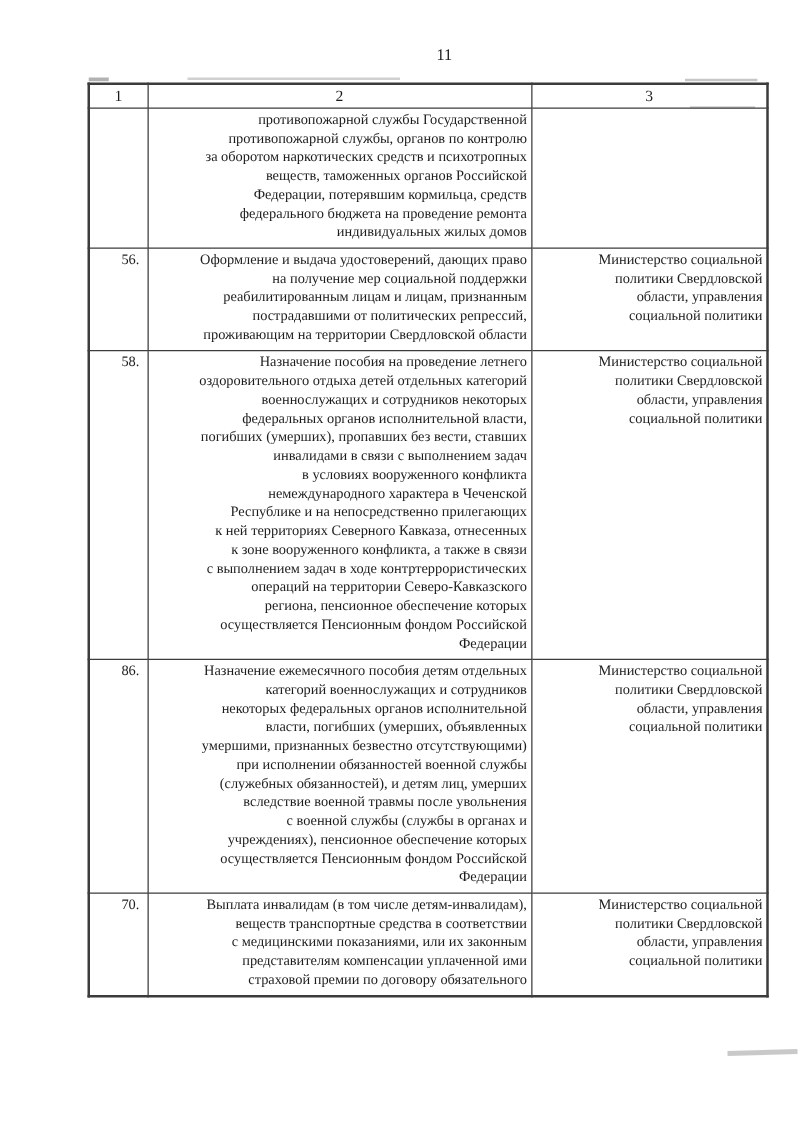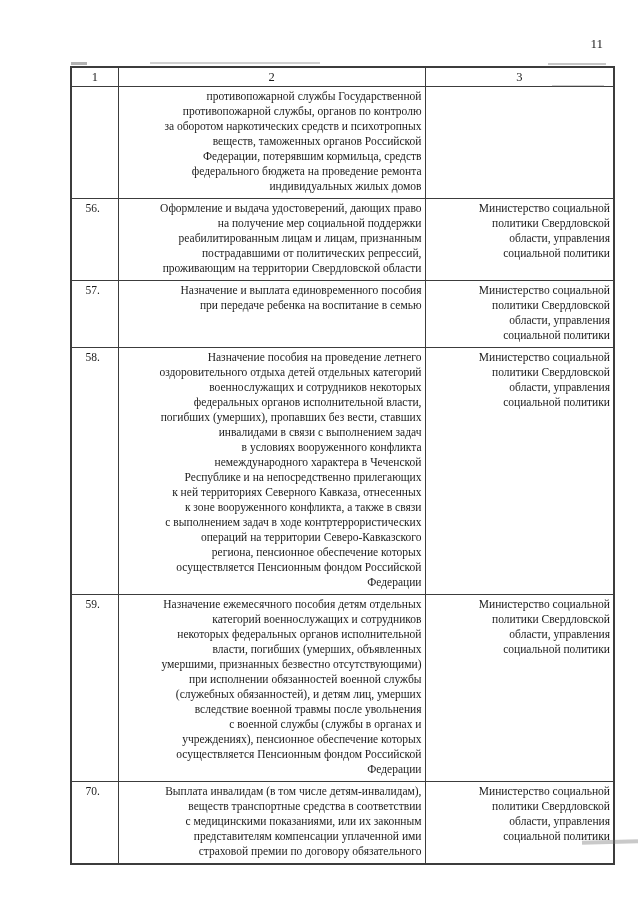--- a/index.html
+++ b/index.html
@@ -10,22 +10,22 @@
   html,body{margin:0;padding:0;}
   body{
     width:640px;height:905px;background:var(--bg);
     font-family:"Liberation Serif","DejaVu Serif",serif;
     color:var(--text);
   }
   .page{
     position:relative;width:640px;height:905px;background:var(--bg);overflow:hidden;
   }
   .page-number{
-    position:absolute;top:37px;left:60px;width:543px;
-    text-align:right;font-size:13px;line-height:14px;
+    position:absolute;top:37px;left:84px;width:543px;
+    text-align:center;font-size:13px;line-height:14px;
   }
   table.doc-table{
     position:absolute;left:70px;top:66px;width:543px;
     border-collapse:collapse;table-layout:fixed;
     border:2px solid var(--border);
   }
   .doc-table th,.doc-table td{
     border:1px solid var(--border);
     vertical-align:top;
     overflow:hidden;
@@ -33,21 +33,21 @@
   .doc-table th{
     height:18px;line-height:18px;padding:0;
     font-weight:normal;font-size:12.5px;text-align:center;
   }
   .doc-table td{
     font-size:11.5px;line-height:15px;
     padding:2px 3px 4px 4px;
     white-space:pre-line;
     text-align:right;
   }
-  td.c1{text-align:center;padding-left:2px;padding-right:6px;}
+  td.c1{padding-left:2px;padding-right:6px;}
   td.c2{}
   td.c3{}
   
   .artifact{position:absolute;background:#555;pointer-events:none;}
   .a-top-left{left:71px;top:62px;width:16px;height:3px;opacity:.45;}
   .a-top-mid{left:150px;top:62px;width:170px;height:2px;opacity:.28;}
   .a-top-right{left:548px;top:63px;width:58px;height:2px;opacity:.33;}
   .a-header-right{left:552px;top:85px;width:52px;height:2px;opacity:.3;}
   .a-bottom-right{left:582px;top:840px;width:56px;height:4px;opacity:.4;background:#777;transform:rotate(-1.5deg);}
 </style>
@@ -89,29 +89,20 @@
 на получение мер социальной поддержки
 реабилитированным лицам и лицам, признанным
 пострадавшими от политических репрессий,
 проживающим на территории Свердловской области</td>
         <td class="c3">Министерство социальной
 политики Свердловской
 области, управления
 социальной политики</td>
       </tr>
       <tr>
-        <td class="c1">57.</td>
-        <td class="c2">Назначение и выплата единовременного пособия
-при передаче ребенка на воспитание в семью</td>
-        <td class="c3">Министерство социальной
-политики Свердловской
-области, управления
-социальной политики</td>
-      </tr>
-      <tr>
         <td class="c1">58.</td>
         <td class="c2">Назначение пособия на проведение летнего
 оздоровительного отдыха детей отдельных категорий
 военнослужащих и сотрудников некоторых
 федеральных органов исполнительной власти,
 погибших (умерших), пропавших без вести, ставших
 инвалидами в связи с выполнением задач
 в условиях вооруженного конфликта
 немеждународного характера в Чеченской
 Республике и на непосредственно прилегающих
@@ -121,21 +112,21 @@
 операций на территории Северо-Кавказского
 региона, пенсионное обеспечение которых
 осуществляется Пенсионным фондом Российской
 Федерации</td>
         <td class="c3">Министерство социальной
 политики Свердловской
 области, управления
 социальной политики</td>
       </tr>
       <tr>
-        <td class="c1">59.</td>
+        <td class="c1">86.</td>
         <td class="c2">Назначение ежемесячного пособия детям отдельных
 категорий военнослужащих и сотрудников
 некоторых федеральных органов исполнительной
 власти, погибших (умерших, объявленных
 умершими, признанных безвестно отсутствующими)
 при исполнении обязанностей военной службы
 (служебных обязанностей), и детям лиц, умерших
 вследствие военной травмы после увольнения
 с военной службы (службы в органах и
 учреждениях), пенсионное обеспечение которых

